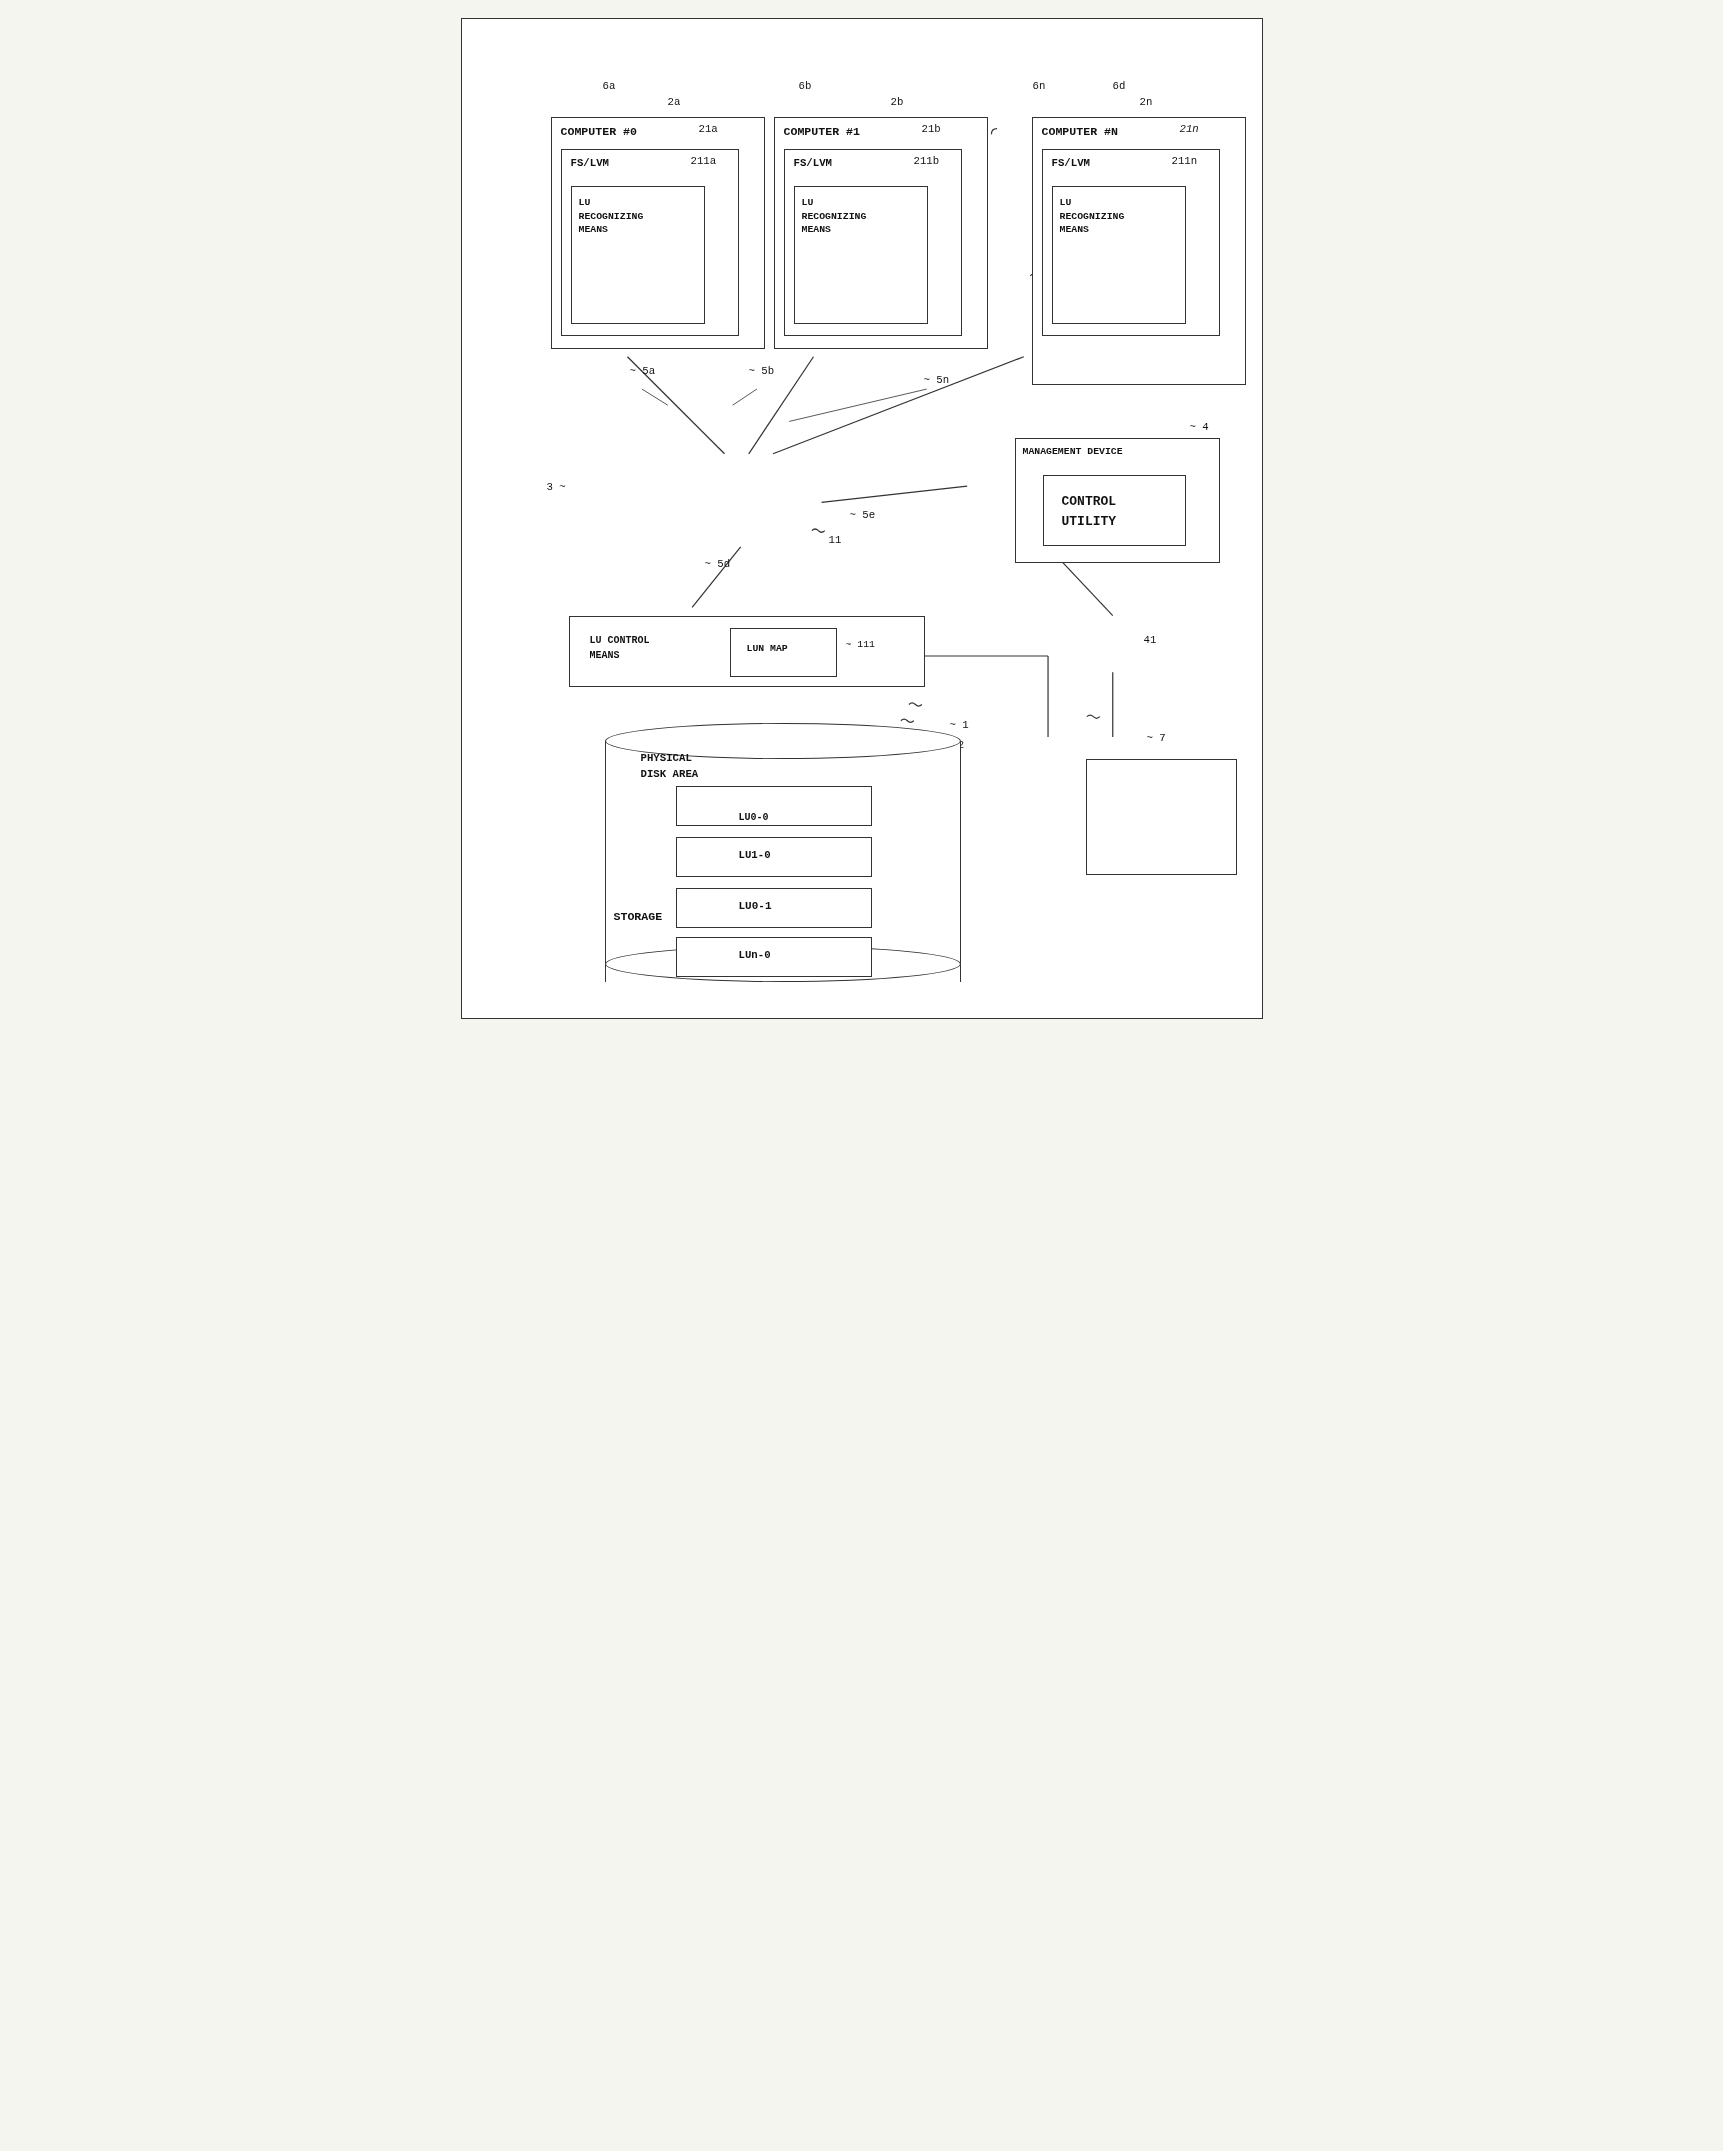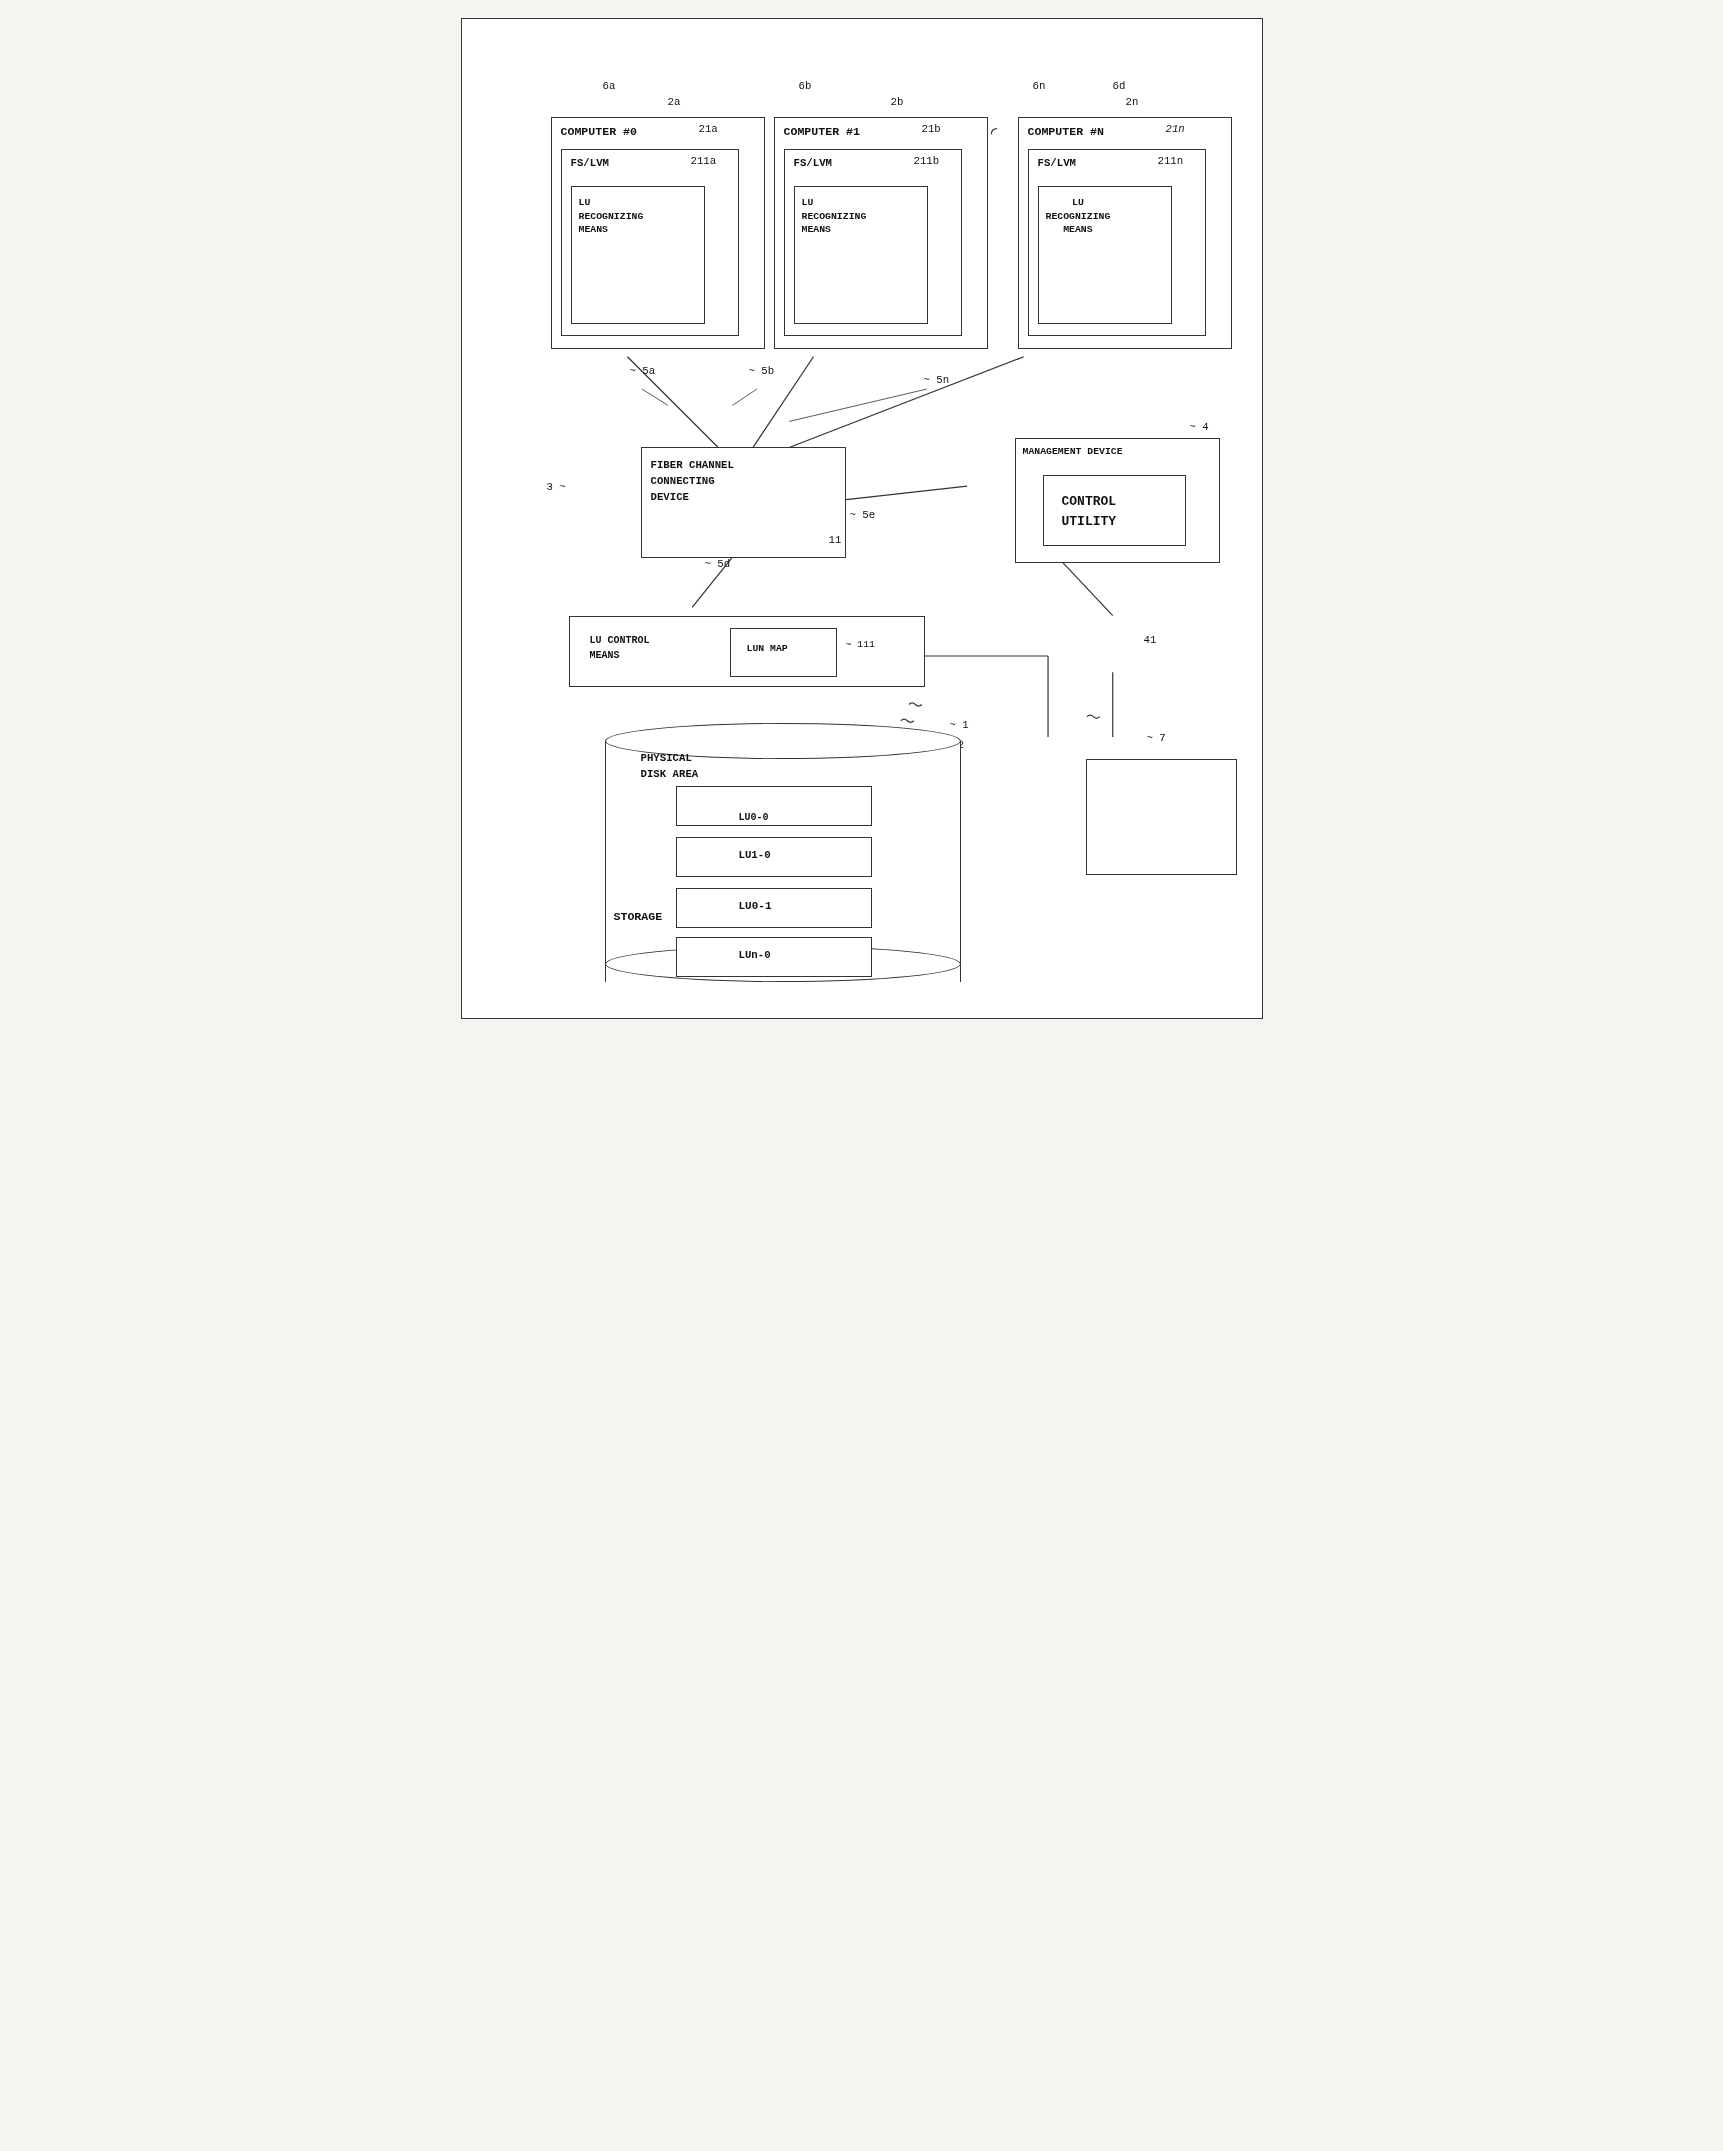--- a/index.html
+++ b/index.html
@@ -153,43 +153,40 @@
       <div class="ref" style="left:147px; top:4.5px;">21b</div>
       <div class="box-inner" style="left:9px; top:31px; width:178px; height:187px;">
         <div class="label" style="position:absolute; left:9px; top:7.1px; font-size:10.7px;">FS/LVM</div>
         <div class="ref" style="left:129px; top:4.5px;">211b</div>
         <div class="box-inner" style="left:9px; top:36px; width:134px; height:138px;">
           <div class="label" style="position:absolute; left:7.1px; top:9px; font-size:9.8px; line-height:1.4;">LU<br>RECOGNIZING<br>MEANS</div>
         </div>
       </div>
     </div>
 
-    <div class="box" style="left:520px; top:71px; width:214px; height:232px;text-align:center;">
+    <div class="box" style="left:534px; top:71px; width:214px; height:268px;">
       <div class="ref" style="left:89px; top:-22px;"></div>
       <div class="ref" style="left:107px; top:-22px;">2n</div>
       <div class="label" style="position:absolute; left:9px; top:7.1px; font-size:11.6px;">COMPUTER #N</div>
       <div class="ref" style="left:147px; top:4.5px;font-style:italic;">21n</div>
       <div class="box-inner" style="left:9px; top:31px; width:178px; height:187px;">
         <div class="label" style="position:absolute; left:9px; top:7.1px; font-size:10.7px;">FS/LVM</div>
         <div class="ref" style="left:129px; top:4.5px;">211n</div>
         <div class="box-inner" style="left:9px; top:36px; width:134px; height:138px;">
           <div class="label" style="position:absolute; left:7.1px; top:9px; font-size:9.8px; line-height:1.4;">LU<br>RECOGNIZING<br>MEANS</div>
         </div>
       </div>
     </div>
 
     <div class="ref" style="left:132px; top:319px;">~ <span>5a</span></div>
     <div class="ref" style="left:251px; top:319px;">~ <span>5b</span></div>
     <div class="ref" style="left:426px; top:328px;">~ <span>5n</span></div>
 
     <div class="ref" style="left:49px; top:435px;">3 ~</div>
 
-    <div class="box" style="left:143px; top:401px; width:205px; height:111px;">
-      <div class="label" style="position:absolute; left:9px; top:9px; font-size:10.7px; line-height:1.5;">FIBER CHANNEL<br>CONNECTING<br>DEVICE</div>
-    </div>
 
     <div class="ref" style="left:352px; top:463px;">~ <span>5e</span></div>
 
     <div class="ref" style="left:331px; top:488px;"><span>11</span></div>
 
     <div class="box" style="left:517px; top:392px; width:205px; height:125px;">
       <div class="ref" style="left:174px; top:-18px;">~ <span>4</span></div>
       <div class="label" style="position:absolute; left:7.1px; top:7.1px; font-size:9.8px;">MANAGEMENT DEVICE</div>
       <div class="box-inner" style="left:27px; top:36px; width:143px; height:71px;">
         <div class="label" style="position:absolute; left:18px; top:16px; font-size:13px; line-height:1.5;">CONTROL<br>UTILITY</div>

